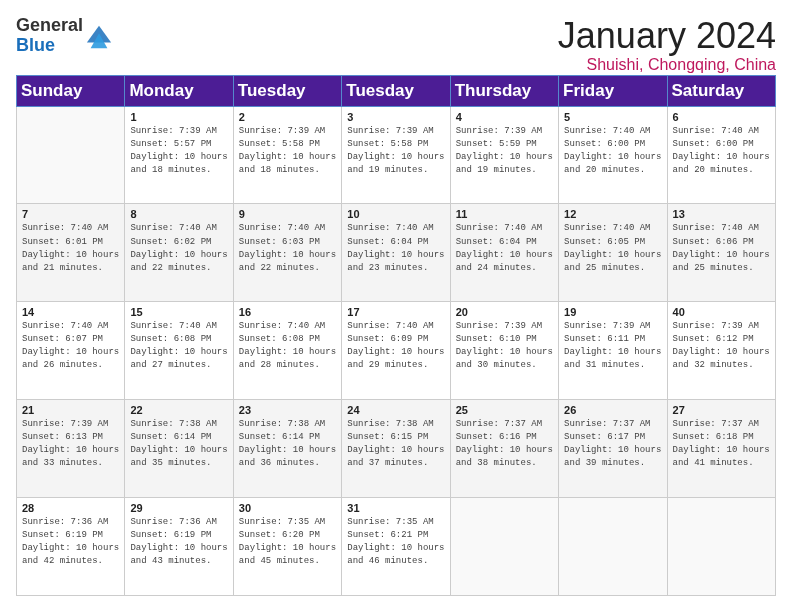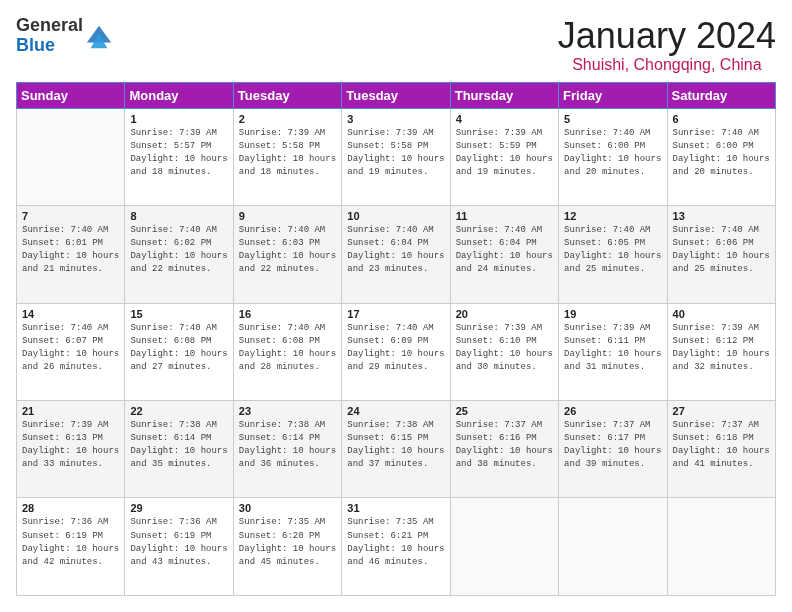--- a/index.html
+++ b/index.html
@@ -14,62 +14,62 @@
       width: 792px;
       height: 612px;
       padding: 16px;
       display: flex;
       flex-direction: column;
     }
     .header {
       display: flex;
       align-items: flex-start;
       justify-content: space-between;
-      margin-bottom: 8px;
+      margin-bottom: 1px;
     }
     .logo {
       display: flex;
       align-items: center;
     }
     .logo-text {
       font-size: 18px;
       font-weight: bold;
       line-height: 1.1;
     }
     .logo-general { color: #333; }
     .logo-blue { color: #1a6fbb; }
     .logo-icon {
       width: 28px;
       height: 28px;
       margin-left: 2px;
     }
     .title-block {
-      text-align: center;
+      text-align: right;
     }
     .month-title {
       font-size: 36px;
       font-weight: normal;
       color: #222;
       line-height: 1.1;
     }
     .location {
       font-size: 16px;
       color: #be185d;
     }
     .calendar {
       flex: 1;
       border: 1px solid #ccc;
       border-collapse: collapse;
       width: 100%;
       table-layout: fixed;
     }
     .calendar th {
-      background: #a21caf;
+      background: #4c1d95;
       color: #fff;
-      font-size: 13px;
+      font-size: 17px;
       font-weight: bold;
       padding: 5px 4px;
       text-align: left;
       border: 1px solid #5588cc;
     }
     .calendar td {
       border: 1px solid #ccc;
       vertical-align: top;
       padding: 4px 5px;
       font-size: 9.5px;

